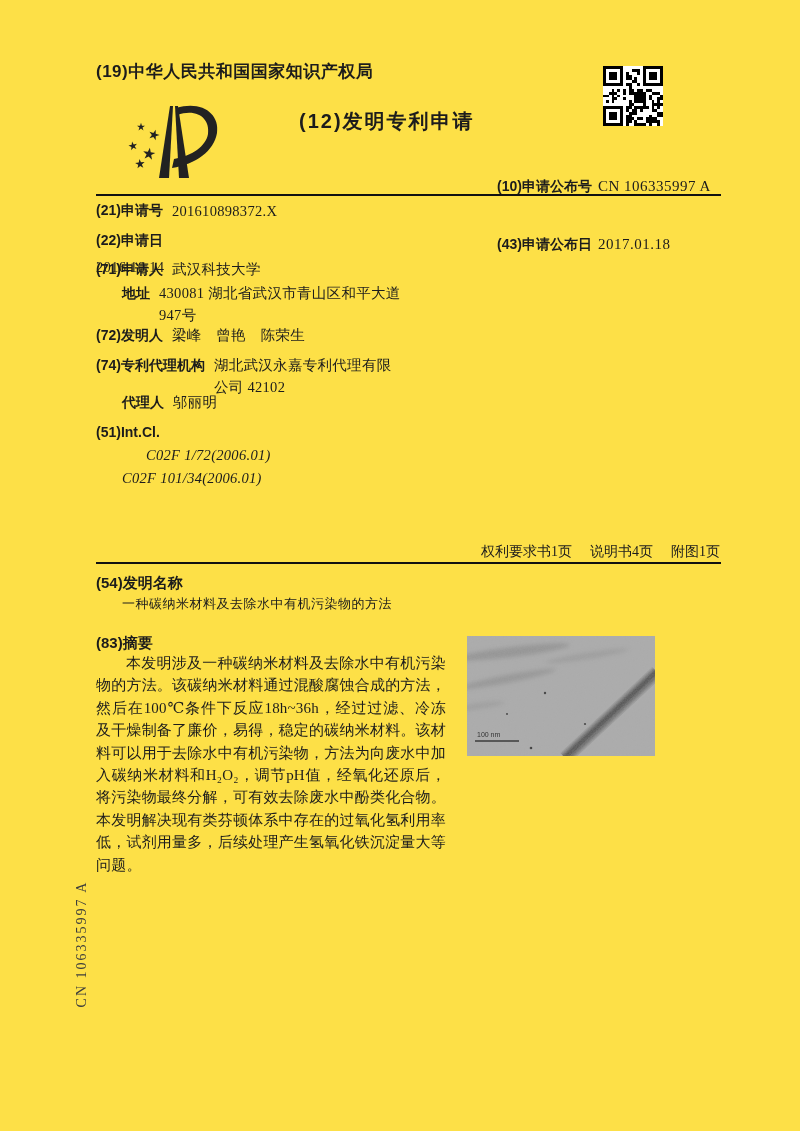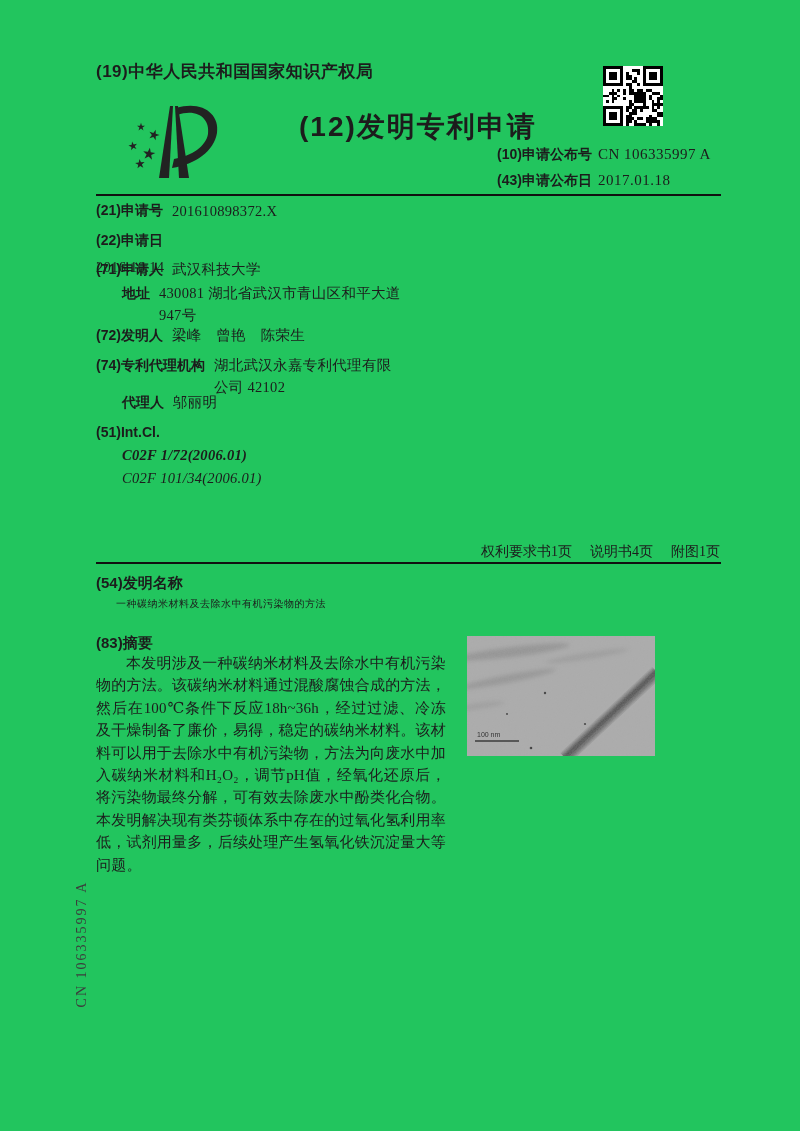--- a/index.html
+++ b/index.html
@@ -1,32 +1,32 @@
 <!DOCTYPE html>
 <html><head>
 <meta charset="utf-8">
 <style>
   html,body{margin:0;padding:0;background:#e8e8e8;}
   .page{
-    position:relative;width:800px;height:1131px;background:#22c55e;
+    position:relative;width:800px;height:1131px;background:#fde047;
     margin:0 auto;overflow:hidden;
     font-family:"Liberation Serif","DejaVu Serif",serif;color:#1c1c1c;
   }
   .sans{font-family:"Liberation Sans","DejaVu Sans",sans-serif;}
   .serif{font-family:"Liberation Serif","DejaVu Serif",serif;}
 
   
   .office{position:absolute;left:96px;top:60px;font-size:17px;font-weight:700;
     letter-spacing:.5px;}
   .qr{position:absolute;left:603px;top:66px;width:60px;height:60px;}
   .logo{position:absolute;left:114px;top:96px;width:114px;height:94px;}
-  .doc-type{position:absolute;left:299px;top:108px;font-size:28px;font-weight:700;letter-spacing:2px;text-align:right;}
+  .doc-type{position:absolute;left:299px;top:108px;font-size:20px;font-weight:700;letter-spacing:2px;text-align:right;}
   .pub-block{position:absolute;left:497px;top:141px;font-size:14px;line-height:26px;}
   .pub-row{display:flex;align-items:baseline;gap:6px;white-space:nowrap;}
-  .pub-row .lbl{font-weight:700;font-size:14px;}
+  .pub-row .lbl{font-weight:700;font-size:14px;margin-top:32px;}
   .pub-row .val{font-size:15px;letter-spacing:.5px;}
 
   .rule{position:absolute;left:96px;width:625px;height:2px;background:#111;}
   .rule1{top:194px;}
   .rule2{top:562px;}
 
   
   .brow{position:absolute;display:flex;gap:9px;align-items:baseline;}
   .brow .lbl{font-family:"Liberation Sans","DejaVu Sans",sans-serif;font-weight:700;
     font-size:14px;white-space:nowrap;}
@@ -35,30 +35,30 @@
   .b22{left:96px;top:232px;flex-direction:column;}
   .b71{left:96px;top:260px;}
   .baddr{left:122px;top:282px;}
   .baddr .val{width:256px;line-height:22px;}
   .b72{left:96px;top:326px;}
   .b74{left:96px;top:354px;}
   .b74 .val{width:184px;line-height:22px;}
   .bagent{left:122px;top:393px;}
   .b51{left:96px;top:424px;}
   .intcl{position:absolute;left:122px;font-size:14.5px;font-style:italic;letter-spacing:.3px;}
-  .intcl1{top:447px;font-weight:700;}
+  .intcl1{top:447px;font-weight:400;margin-left:24px;}
   .intcl2{top:470px;}
 
   .pages-info{position:absolute;top:543px;right:80px;display:flex;gap:18px;
     font-size:14px;}
 
   
   .s54-label{position:absolute;left:96px;top:574px;font-weight:700;font-size:15px;}
   .invention-title{position:absolute;left:96px;top:593px;width:336px;margin:0;
-    font-size:10px;line-height:22.5px;text-indent:2em;letter-spacing:.5px;}
+    font-size:13px;line-height:22.5px;text-indent:2em;letter-spacing:.5px;}
   .s57-label{position:absolute;left:96px;top:634px;font-weight:700;font-size:15px;}
   .abstract{position:absolute;left:96px;top:652px;width:350px;margin:0;
     font-size:15px;line-height:22.4px;text-indent:2em;text-align:justify;letter-spacing:.2px;}
 
   
   .figure{position:absolute;left:467px;top:636px;width:188px;height:120px;}
 
   
   .side-number{position:absolute;left:17px;top:936px;width:130px;text-align:center;
     transform:rotate(-90deg);transform-origin:center;font-size:14px;color:#3c3c3c;

